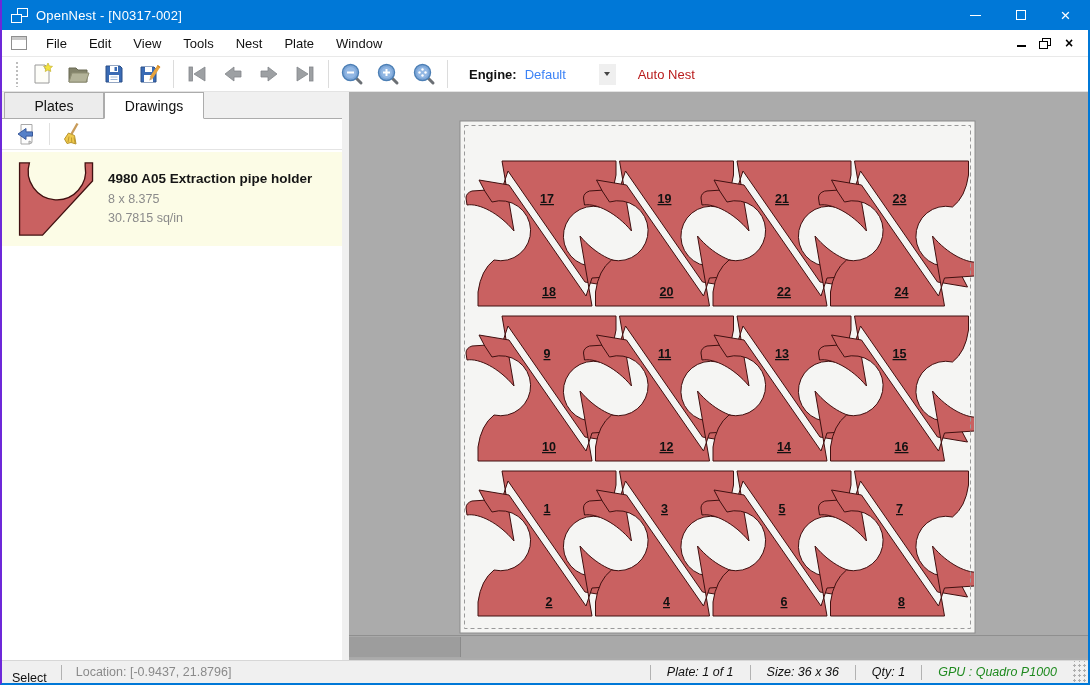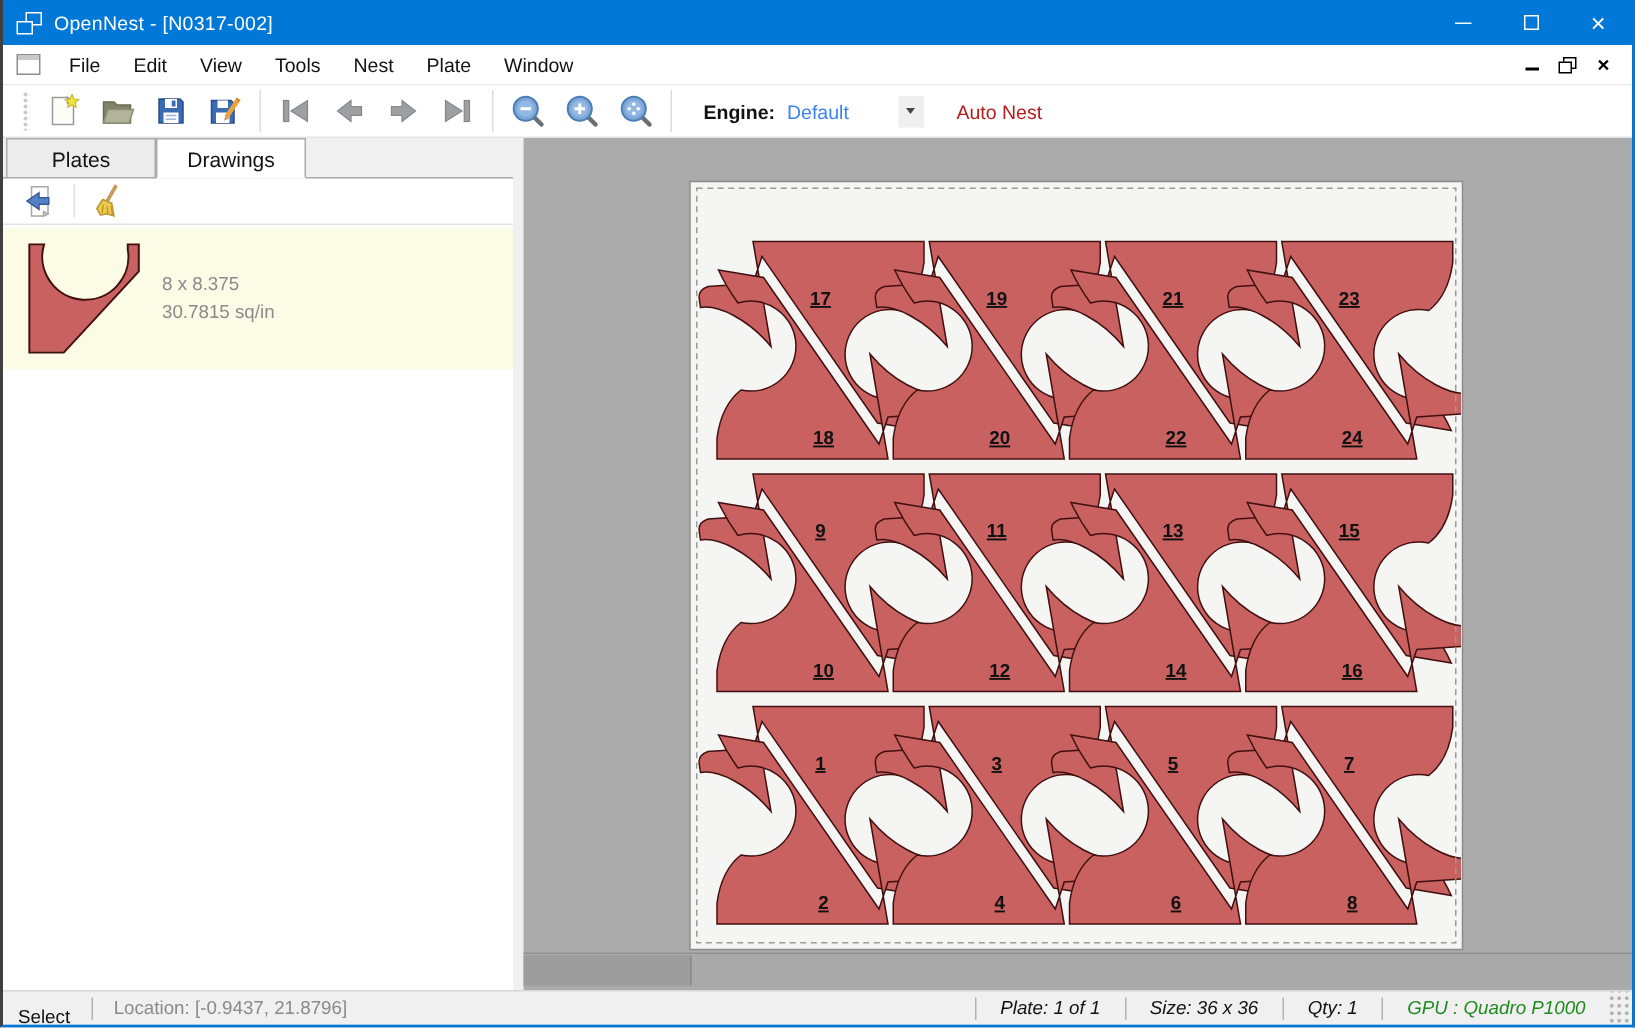--- a/index.html
+++ b/index.html
@@ -1,17 +1,17 @@
 <!DOCTYPE html>
 <html><head>
 <meta charset="utf-8">
 <style>
   html,body{margin:0;padding:0;background:#d0d0d0;font-family:"Liberation Sans","DejaVu Sans",sans-serif;}
   *{box-sizing:border-box;}
-  .window{position:relative;width:1090px;height:685px;border-left:2px solid #404040;border-right:2px solid #0078D7;border-bottom:2px solid #0078D7;background:#fff;overflow:hidden;}
+  .window{position:relative;width:1090px;height:685px;border-left:2px solid #6d28d9;border-right:2px solid #0078D7;border-bottom:2px solid #0078D7;background:#fff;overflow:hidden;}
 
   
   .titlebar{height:30px;background:#0078D7;display:flex;align-items:center;color:#fff;}
   .app-icon{width:17px;height:15px;margin:0 8px 0 9px;position:relative;}
   .app-icon .w1{position:absolute;left:0;bottom:0;width:11px;height:9px;border:1.5px solid #fff;background:#0078D7;}
   .app-icon .w2{position:absolute;right:0;top:0;width:11px;height:9px;border:1.5px solid #fff;}
   .title-text{font-size:13px;letter-spacing:.2px;}
   .titlebar-buttons{margin-left:auto;display:flex;height:100%;}
   .cap-btn{width:45px;height:100%;display:flex;align-items:center;justify-content:center;color:#fff;}
   .glyph-min{width:11px;height:1px;background:#fff;}
@@ -256,20 +256,21 @@
         </div>
       </div>
       <div class="list">
         <div class="drawing-item">
           <div class="thumb">
             <svg width="84" height="82" viewBox="0 0 100 100">
               <path d="M8,6 L20,6 A35,35 0 1 0 88,10 L88,6 L97,6 L97,28 L36,94 L8,94 Z" fill="#C96161" stroke="#401010" stroke-width="1.6"></path>
             </svg>
           </div>
           <div class="item-text">
+            <div class="item-title">4980 A05 Extraction pipe holder</div>
             <div class="item-sub">8 x 8.375</div>
             <div class="item-sub">30.7815 sq/in</div>
           </div>
         </div>
       </div>
     </div>
 
     <div class="splitter"></div>
 
     <div class="canvas">

